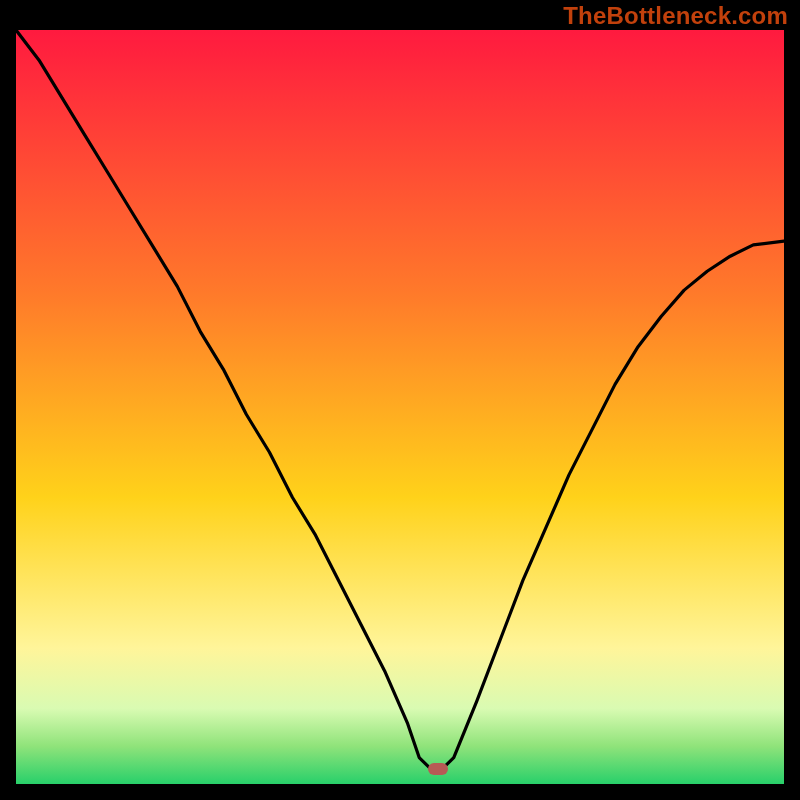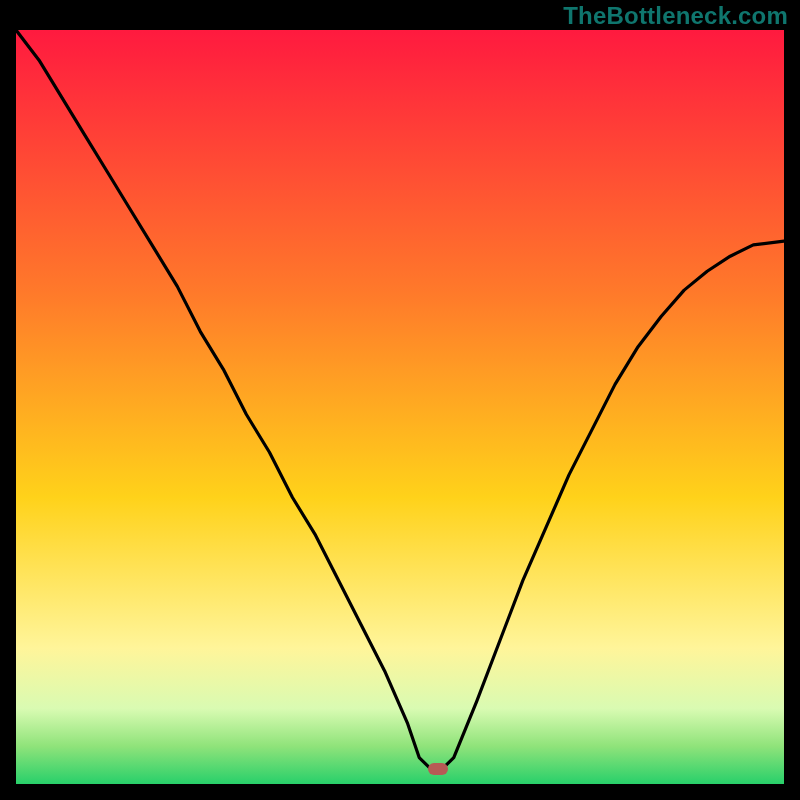--- a/index.html
+++ b/index.html
@@ -15,21 +15,21 @@
     width: 800px;
     height: 800px;
   }
   .watermark {
     position: absolute;
     top: 2px;
     right: 12px;
     font-family: Arial, Helvetica, sans-serif;
     font-size: 24px;
     font-weight: 600;
-    color: #0f766e;
+    color: #c2410c;
     letter-spacing: 0.2px;
     z-index: 5;
     user-select: none;
     margin-left: 19px;
   }
   .plot {
     position: absolute;
     left: 16px;
     top: 30px;
     width: 768px;

